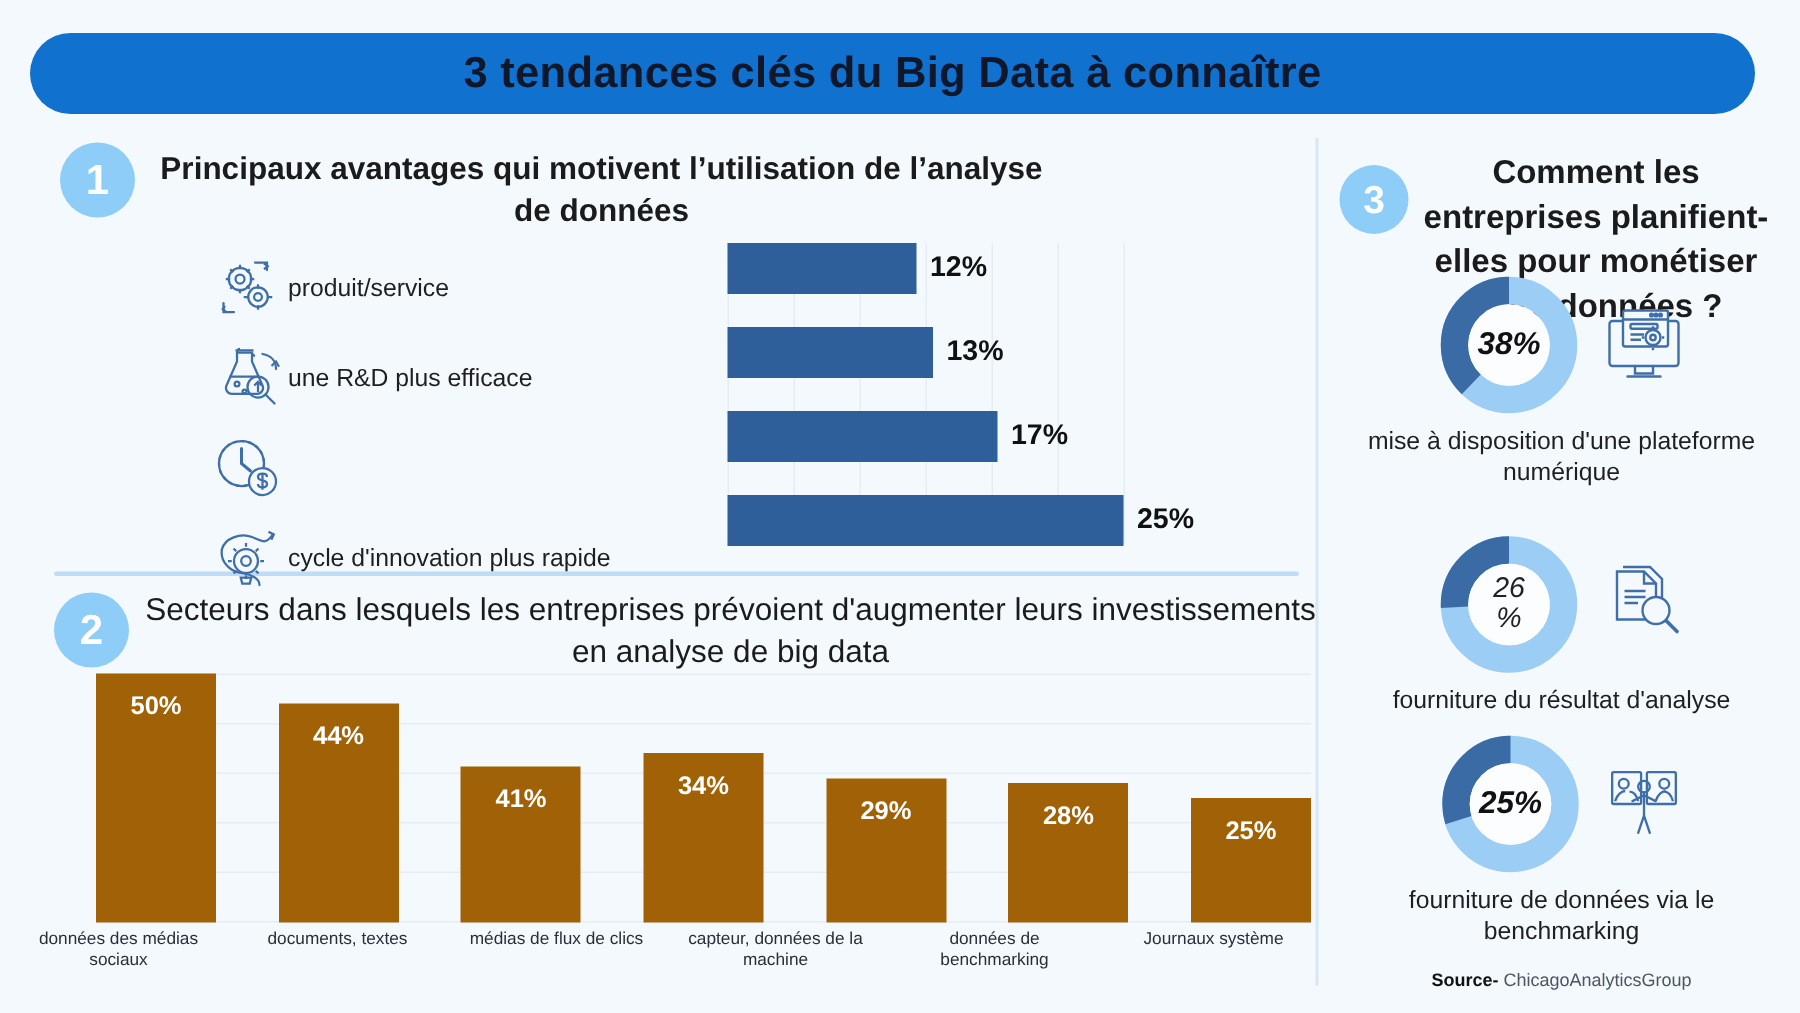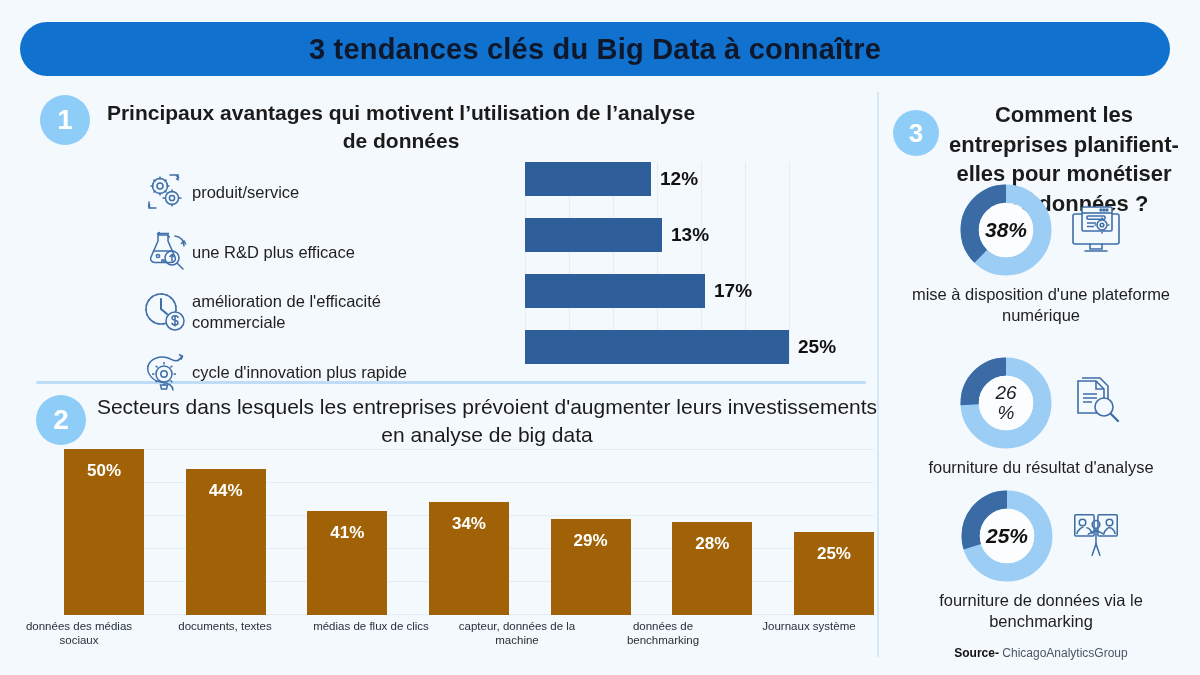--- a/index.html
+++ b/index.html
@@ -49,21 +49,21 @@
     line-height: 1.35;
   }
   .s1-rows { position: absolute; left: 140px; top: 162px; width: 740px; }
   .s1-row { position: relative; display: flex; align-items: center; }
   .s1-icon { width: 52px; flex: 0 0 52px; display: flex; align-items: center; justify-content: center; }
   .s1-label {
     font-size: 16.5px; color: #1f1f1f; line-height: 1.25; width: 250px;
   }
 
   
-  .hbars { position: absolute; left: 485px; top: 162px; width: 395px; height: 200px; margin-left: 40px; }
+  .hbars { position: absolute; left: 485px; top: 162px; width: 395px; height: 200px; }
   .hgrid { position: absolute; left: 0; top: 0; width: 100%; height: 100%; }
   .hgrid span {
     position: absolute; top: 0; width: 1px; height: 100%;
     background: #e4edf6;
   }
   .hbar-row { position: absolute; left: 0; width: 100%; height: 34px; display: flex; align-items: center; }
   .hbar { height: 34px; background: #2e5f9a; }
   .hbar-val { font-size: 19px; font-weight: 700; color: #111; margin-left: 9px; white-space: nowrap; }
 
   
@@ -176,21 +176,20 @@
     <div class="s1-row" style="height:48px; margin-top:14px;">
       <span class="s1-icon">
         <svg width="44" height="42" viewBox="0 0 44 42" fill="none" stroke="#3f6ea8" stroke-width="1.5">
           <circle cx="17" cy="18" r="15" stroke-dasharray="2 3"></circle>
           <circle cx="17" cy="18" r="15"></circle>
           <path d="M17 8v10l6 5" stroke-linecap="round" stroke-width="2"></path>
           <circle cx="31" cy="30" r="9" fill="#f4f9fd"></circle>
           <path d="M31 24.5v11M34 27c0-1.4-1.4-2.2-3-2.2s-3 .8-3 2.2 1.3 1.9 3 2.3 3 1 3 2.4-1.4 2.2-3 2.2-3-.8-3-2.2"></path>
         </svg>
       </span>
-      <span class="s1-label">amélioration de l'efficacité commerciale</span>
     </div>
 
     <div class="s1-row" style="height:44px; margin-top:14px;">
       <span class="s1-icon">
         <svg width="44" height="40" viewBox="0 0 44 40" fill="none" stroke="#3f6ea8" stroke-width="1.5">
           <path d="M4 14c2-7 12-11 20-8 6 2.2 9 6 14-2" stroke-linecap="round"></path>
           <path d="M35 2.5l3.5 1.8-1.6 3.5"></path>
           <path d="M4 14c-1.5 8 5 15 13 16 7 1 12 4 12 8" stroke-linecap="round"></path>
           <circle cx="20" cy="22" r="8"></circle>
           <circle cx="20" cy="22" r="3.2"></circle>

